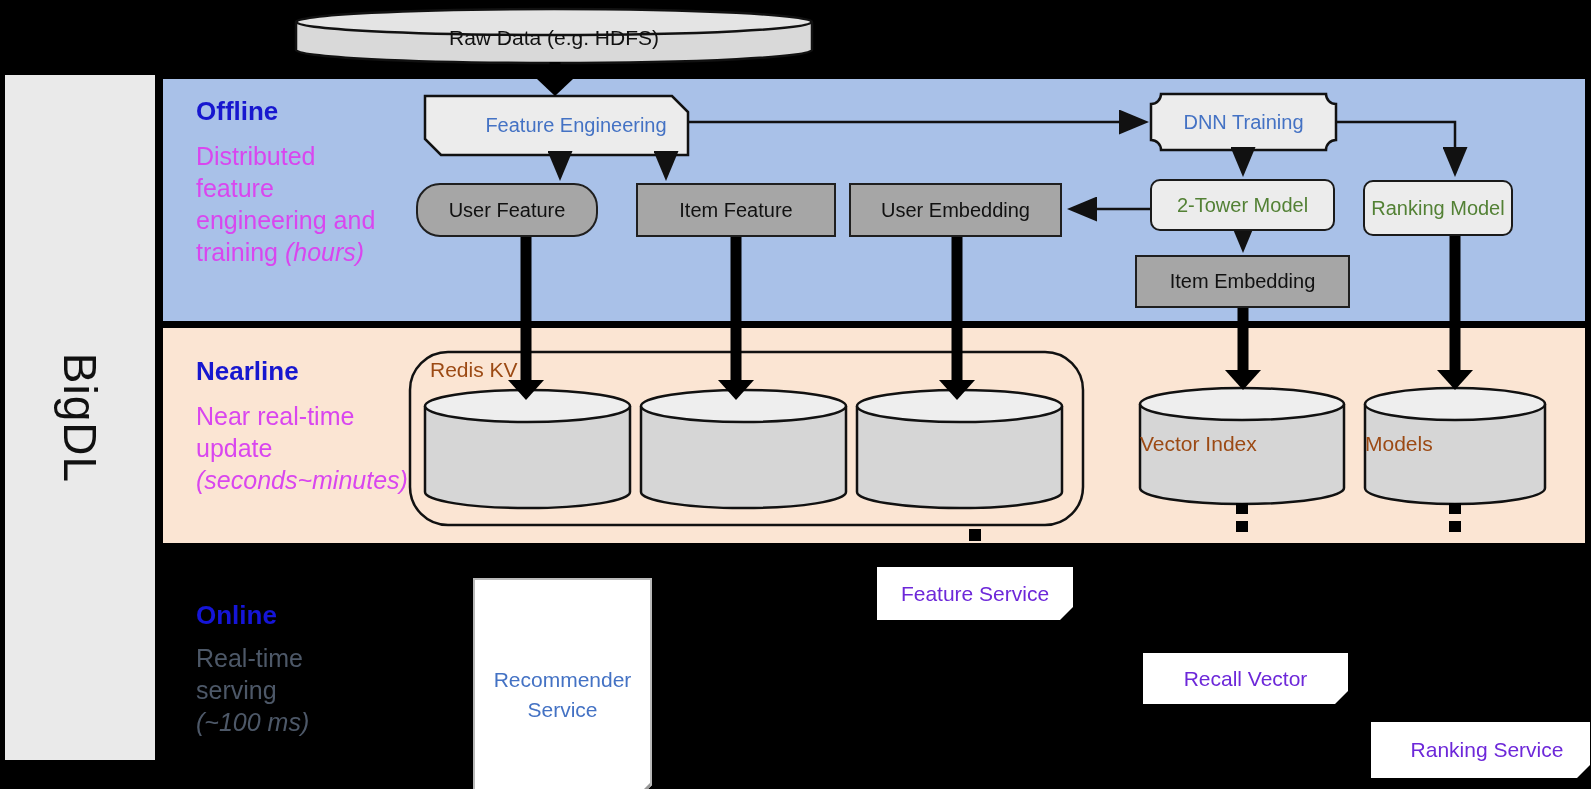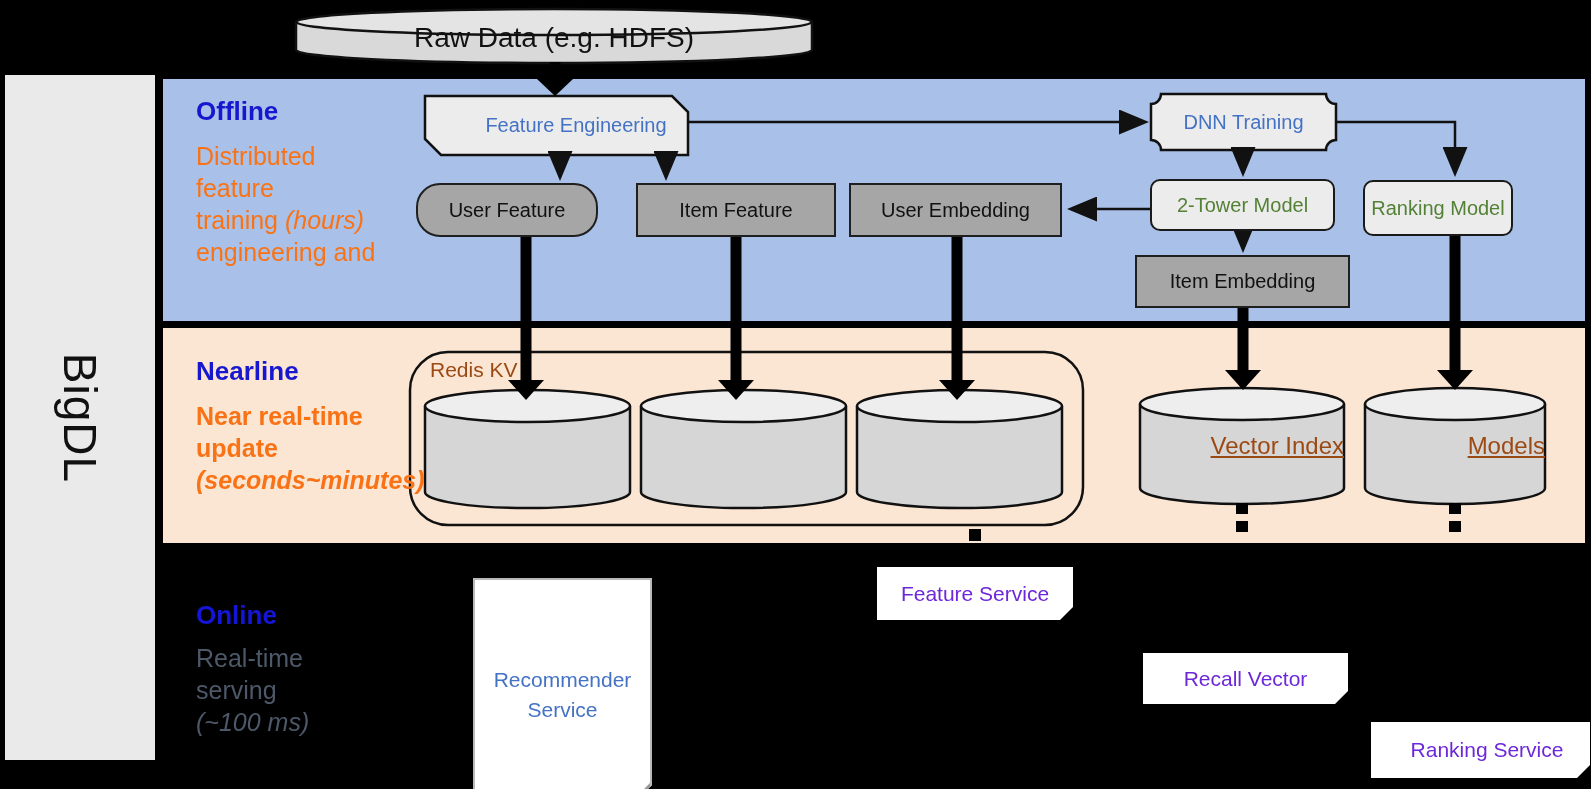--- a/index.html
+++ b/index.html
@@ -11,21 +11,21 @@
   #band-offline{top:79px;height:242px;background:#a9c1e8;}
   #band-nearline{top:328px;height:215px;background:#fbe5d3;}
   #sidebar{
     position:absolute;left:5px;top:75px;width:150px;height:685px;background:#eaeaea;
     display:flex;align-items:center;justify-content:center;
   }
   #brand{
     transform:rotate(90deg);font-size:46px;color:#111;letter-spacing:1px;white-space:nowrap;
   }
   .sec-title{position:absolute;left:196px;font-size:26px;font-weight:600;color:#1717cf;}
-  .sec-desc{position:absolute;left:196px;font-size:25px;line-height:32px;color:#f97316;}
+  .sec-desc{position:absolute;left:196px;font-size:25px;line-height:32px;color:#d946ef;}
   .sec-desc .it{font-style:italic;}
   .sec-desc span{display:inline;}
   .sec-desc div{white-space:nowrap;}
   #online-title{color:#1515d8;}
   #online-desc{color:#4d5868;}
 
   .node{
     position:absolute;display:flex;align-items:center;justify-content:center;
     font-size:20px;white-space:nowrap;box-sizing:border-box;
   }
@@ -47,21 +47,21 @@
     position:absolute;left:473px;top:578px;width:179px;height:233px;background:#fff;
     border:2px solid #b9b9b9;box-sizing:border-box;color:#4472c4;font-size:21px;
     display:flex;flex-direction:column;align-items:center;justify-content:center;line-height:30px;
     clip-path:polygon(0 0,100% 0,100% calc(100% - 26px),calc(100% - 26px) 100%,0 100%);
   }
   #doc-recommender .flap{
     position:absolute;right:0;bottom:0;width:0;height:0;
     border-left:26px solid transparent;border-bottom:26px solid #9a9a9a;
   }
   #redis-label{position:absolute;left:430px;top:358px;font-size:21px;font-weight:500;color:#9c4a14;}
-  .cyl-label{position:absolute;font-size:24px;color:#9c4a14;text-align:right;text-decoration:underline;}
+  .cyl-label{position:absolute;font-size:21px;color:#9c4a14;text-align:left;}
   svg.layer{position:absolute;left:0;top:0;pointer-events:none;}
 </style>
 </head>
 <body>
 
 <div id="stage">
 
   <div id="band-offline" class="band"></div>
   <div id="band-nearline" class="band"></div>
 
@@ -150,32 +150,32 @@
     <g>
       <rect x="1236" y="503" width="12" height="11" fill="#000"></rect>
       <rect x="1236" y="521" width="12" height="11" fill="#000"></rect>
     </g>
     <g>
       <rect x="1449" y="503" width="12" height="11" fill="#000"></rect>
       <rect x="1449" y="521" width="12" height="11" fill="#000"></rect>
     </g>
   </svg>
 
-  <div class="node shape-label" style="left:296px;top:14px;width:516px;height:48px;font-size:28px;color:#111;">Raw Data (e.g. HDFS)</div>
+  <div class="node shape-label" style="left:296px;top:14px;width:516px;height:48px;font-size:21px;color:#111;">Raw Data (e.g. HDFS)</div>
 
   <div class="sec-title" style="top:96px;">Offline</div>
   <div class="sec-desc" style="top:140px;">
     <div><span>Distributed</span></div>
     <div><span>feature</span></div>
+    <div><span>engineering and</span></div>
     <div><span>training </span><span class="it">(hours)</span></div>
-    <div><span>engineering and</span></div>
   </div>
 
   <div class="sec-title" style="top:356px;">Nearline</div>
-  <div class="sec-desc" style="top:400px;font-weight:bold;">
+  <div class="sec-desc" style="top:400px;">
     <div><span>Near real-time</span></div>
     <div><span>update</span></div>
     <div><span class="it">(seconds~minutes)</span></div>
   </div>
 
   <div class="sec-title" id="online-title" style="top:600px;">Online</div>
   <div class="sec-desc" id="online-desc" style="top:642px;">
     <div><span>Real-time</span></div>
     <div><span>serving</span></div>
     <div><span class="it">(~100 ms)</span></div>

